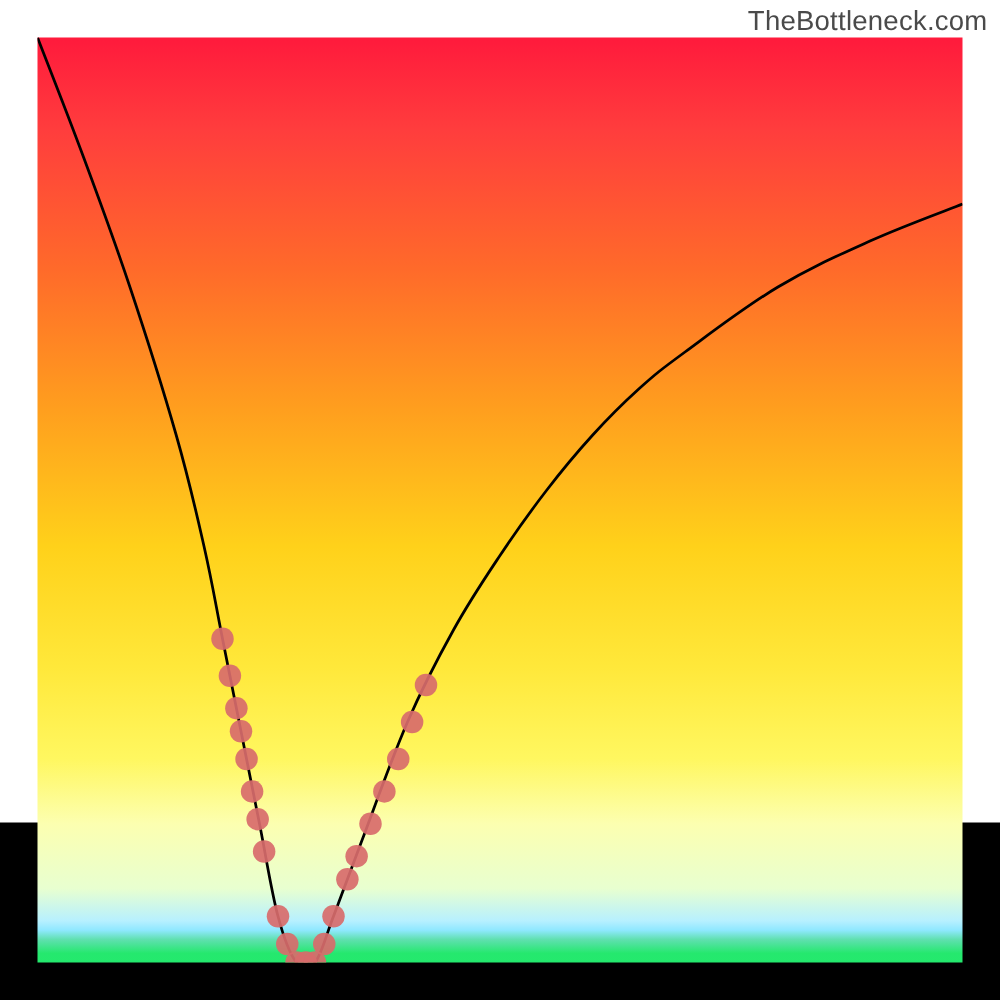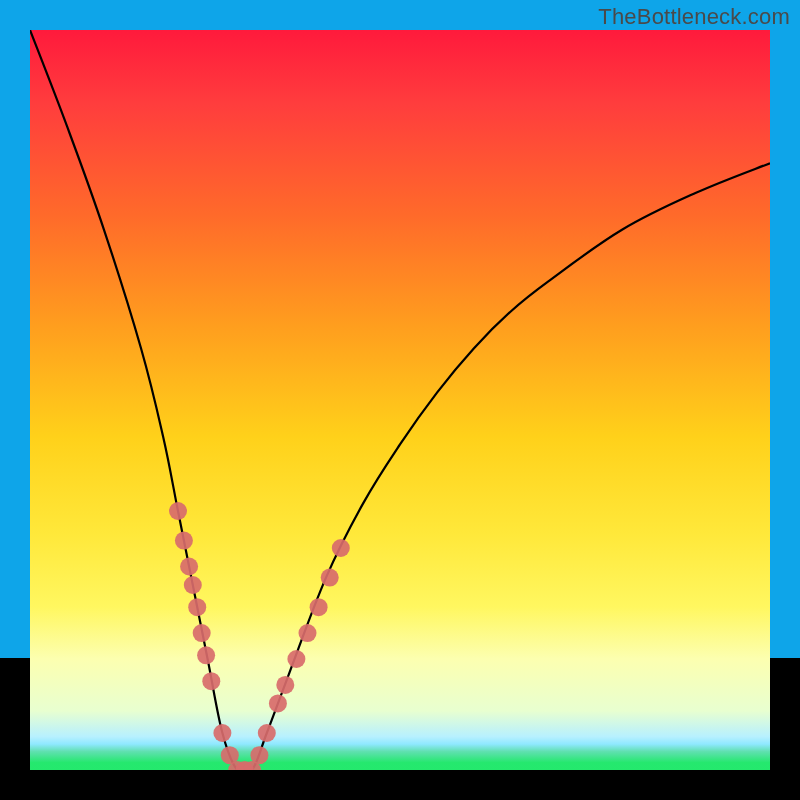--- a/index.html
+++ b/index.html
@@ -8,21 +8,21 @@
     width: 800px;
     height: 800px;
     background: #000;
     overflow: hidden;
     font-family: Arial, Helvetica, sans-serif;
   }
   .frame {
     position: relative;
     width: 800px;
     height: 658px;
-    background: #0ea5e9;
+    background: #ffffff;
   }
   .plot-area {
     position: absolute;
     left: 30px;
     top: 30px;
     width: 740px;
     height: 740px;
     background: linear-gradient(
       to bottom,
       #ff1a3c 0%,

